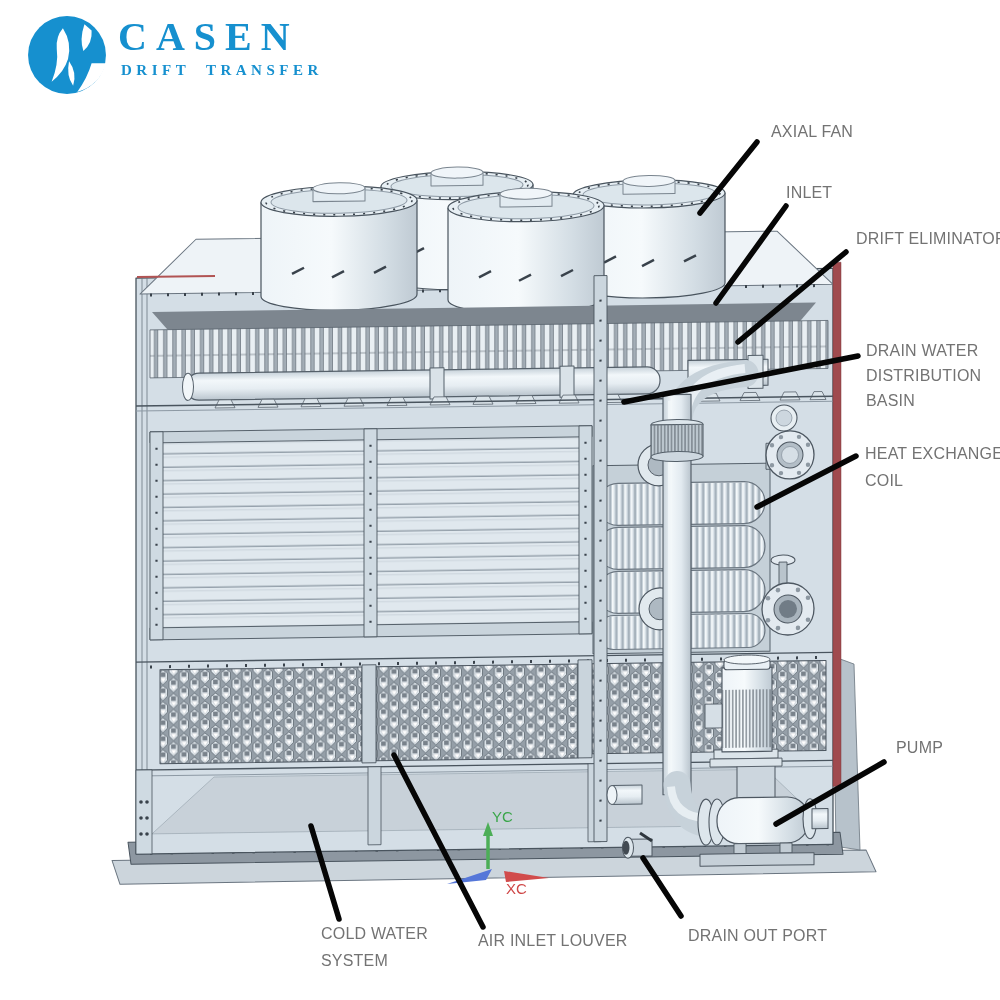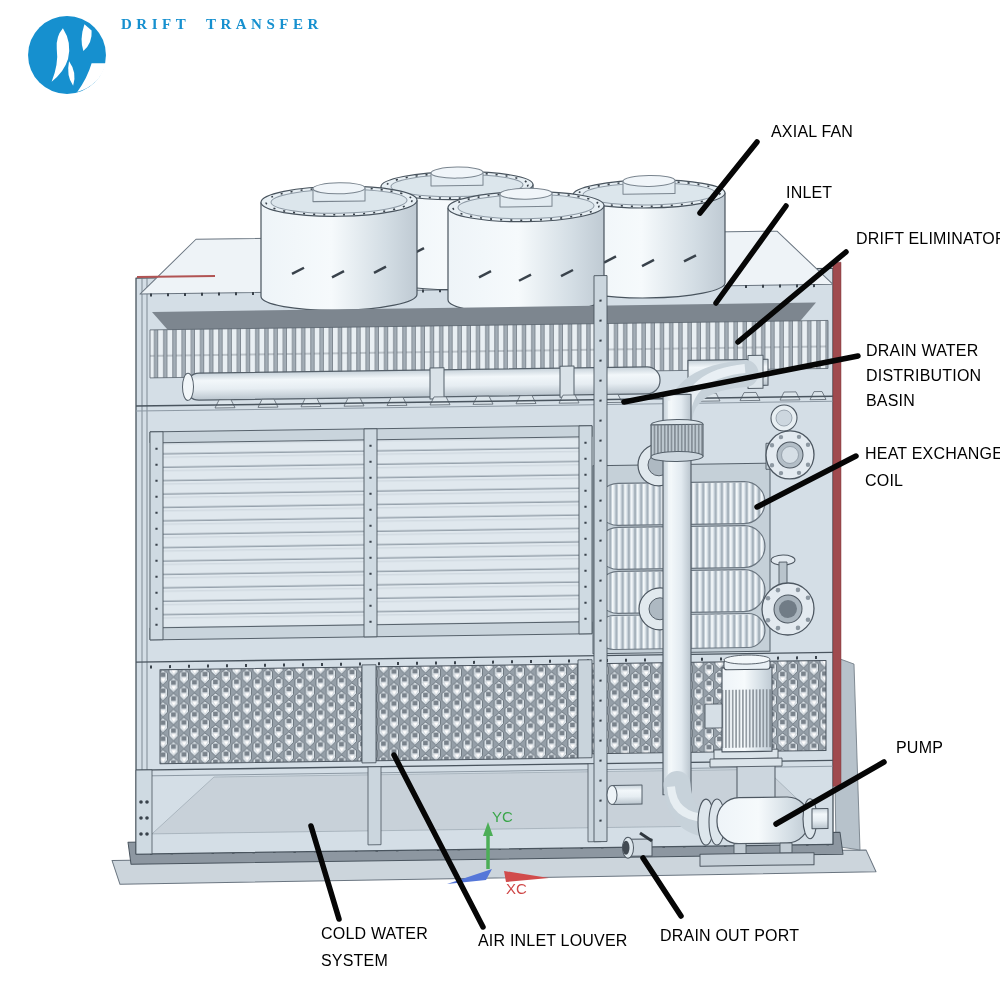--- a/index.html
+++ b/index.html
@@ -1,19 +1,19 @@
 <!DOCTYPE html>
 <html><head>
 <meta charset="utf-8">
 <style>
   html,body{margin:0;padding:0;background:#fff;}
   #stage{position:relative;width:1000px;height:1000px;background:#ffffff;overflow:hidden;
          font-family:"Liberation Sans",sans-serif;}
   #drawing{position:absolute;left:0;top:0;}
-  .callout{position:absolute;font-size:16px;line-height:25px;color:#000000;
+  .callout{position:absolute;font-size:16px;line-height:25px;color:#737373;
            letter-spacing:.2px;white-space:nowrap;}
   .logo{position:absolute;left:26px;top:14px;display:flex;align-items:flex-start;gap:10px;}
   .logo-text{display:flex;flex-direction:column;}
   .brand{font-family:"Liberation Serif",serif;font-weight:bold;font-size:40px;
          letter-spacing:9px;color:#1690cf;line-height:46px;}
   .tagline{font-family:"Liberation Serif",serif;font-weight:bold;font-size:15px;
            letter-spacing:4.5px;word-spacing:8px;color:#1690cf;margin-top:2px;padding-left:3px;}
 </style>
 </head>
 <body>
@@ -328,20 +328,21 @@
 
   <div class="logo">
     <svg width="82" height="82" viewBox="0 0 80 80">
       <circle cx="40" cy="40" r="38" fill="#1690cf"></circle>
       <path d="M78,48 A38,38 0 0 1 50,76 Q60,62 64,48 Z" fill="#ffffff"></path>
       <path d="M36,14 Q45,28 41,44 Q37,57 25,66 Q32,49 30,34 Q29,22 36,14 Z" fill="#ffffff"></path>
       <path d="M57,10 Q52,25 56,36 Q65,28 64,16 Z" fill="#ffffff"></path>
       <path d="M42,46 Q50,57 46,70 Q39,60 42,46 Z" fill="#ffffff"></path>
     </svg>
     <div class="logo-text">
+      <div class="brand">CASEN</div>
       <div class="tagline">DRIFT TRANSFER</div>
     </div>
   </div>
 
   <div class="callout" style="left:771px;top:119px">
     <div>AXIAL FAN</div>
   </div>
   <div class="callout" style="left:786px;top:180px">
     <div>INLET</div>
   </div>
@@ -353,21 +354,21 @@
     <div>DISTRIBUTION</div>
     <div>BASIN</div>
   </div>
   <div class="callout" style="left:865px;top:440px;line-height:27px">
     <div>HEAT EXCHANGE</div>
     <div>COIL</div>
   </div>
   <div class="callout" style="left:896px;top:735px">
     <div>PUMP</div>
   </div>
-  <div class="callout" style="left:660px;top:923px">
+  <div class="callout" style="left:688px;top:923px">
     <div>DRAIN OUT PORT</div>
   </div>
   <div class="callout" style="left:321px;top:920px;line-height:27px">
     <div>COLD WATER</div>
     <div>SYSTEM</div>
   </div>
   <div class="callout" style="left:478px;top:928px">
     <div>AIR INLET LOUVER</div>
   </div>
 

